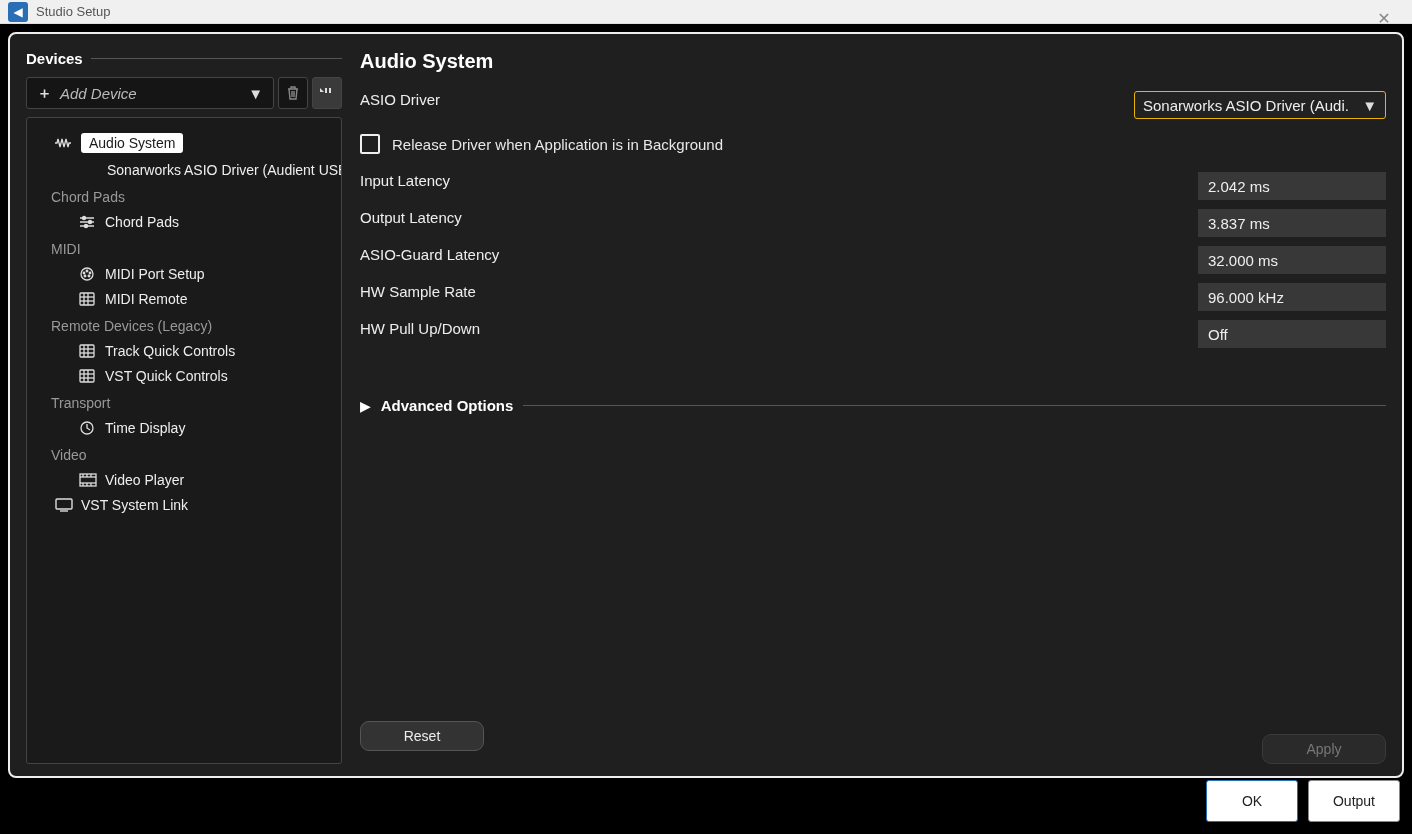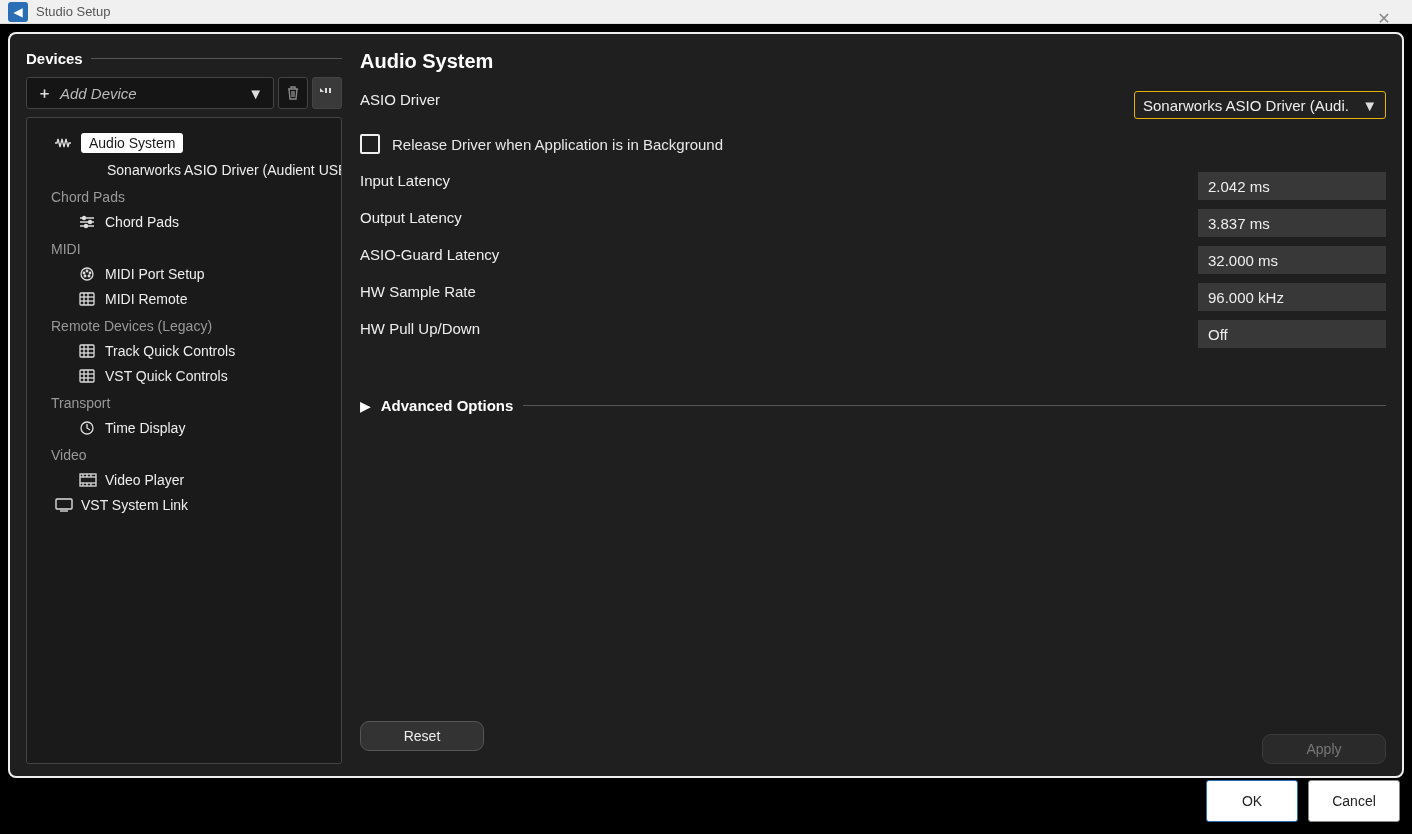--- a/index.html
+++ b/index.html
@@ -344,14 +344,14 @@
       <div class="main-footer">
         <div class="btn">Reset</div>
         <div class="btn disabled">Apply</div>
       </div>
     </div>
   </div>
 </div>
 
 <div class="bottombar">
   <div class="wbtn primary">OK</div>
-  <div class="wbtn">Cancel</div>
+  <div class="wbtn">Output</div>
 </div>
 
 </body></html>

